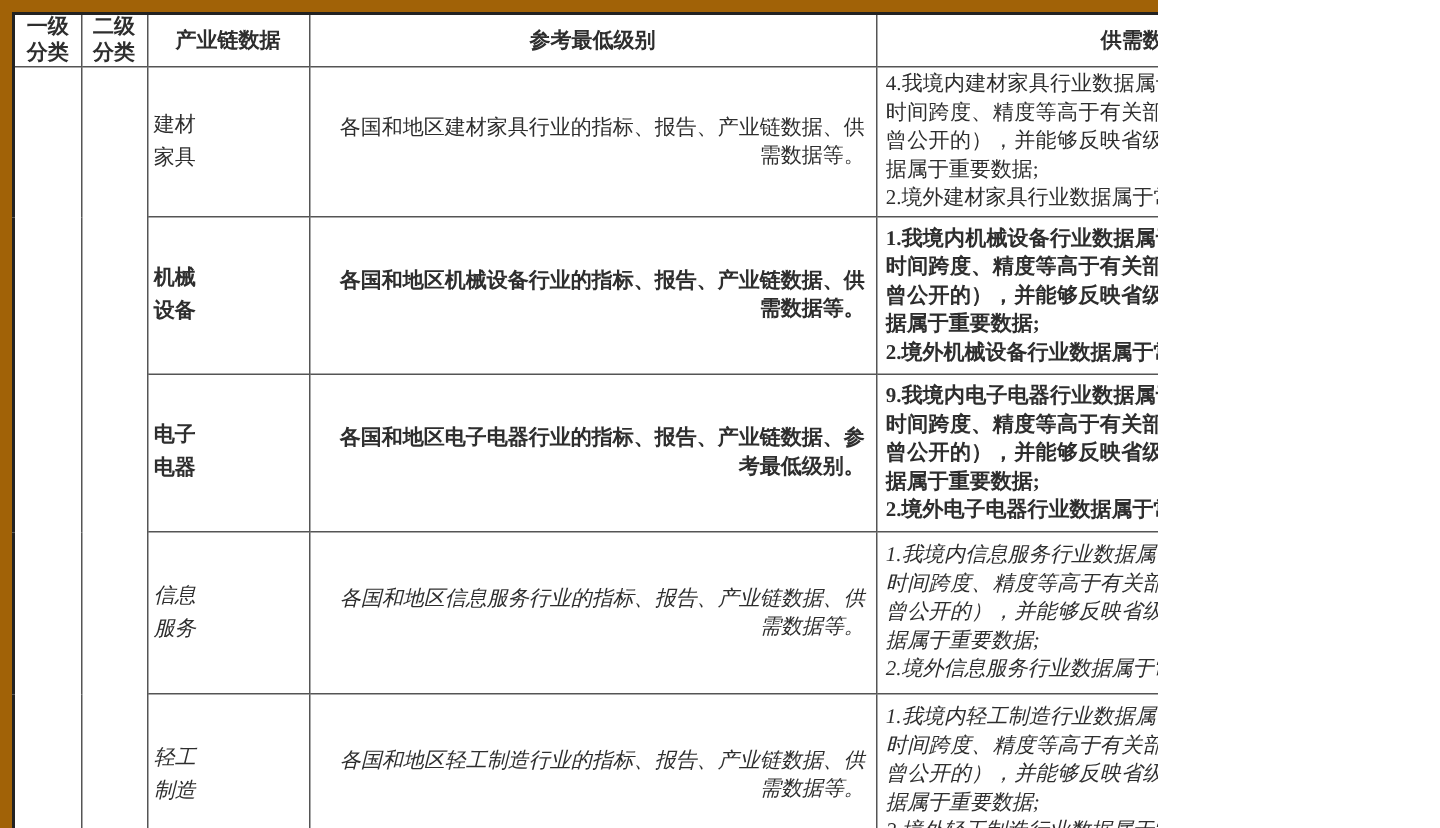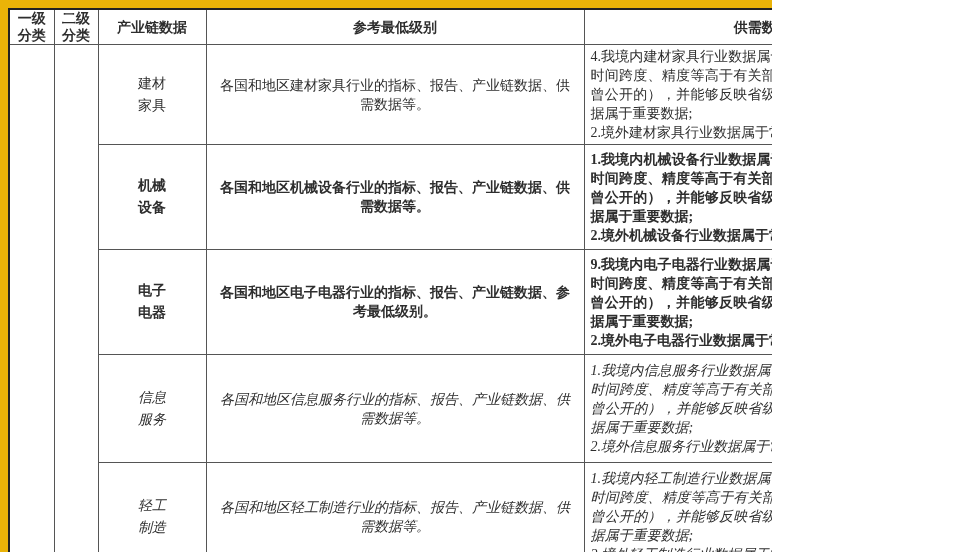--- a/index.html
+++ b/index.html
@@ -6,21 +6,21 @@
     margin: 0;
     padding: 0;
     background: #ffffff;
     font-family: "Liberation Serif", "DejaVu Serif", serif;
     color: #2e2e2e;
   }
   .page {
     position: relative;
     width: 772px;
     height: 552px;
-    background: #eab308;
+    background: #a16207;
     overflow: hidden;
   }
   table.cls-table {
     position: absolute;
     left: 8px;
     top: 8px;
     width: 945px;
     border-collapse: collapse;
     table-layout: fixed;
     border: 2px solid #222222;
@@ -38,28 +38,28 @@
     vertical-align: middle;
     line-height: 17px;
     white-space: pre-line;
     padding: 0 2px;
     height: 34px;
   }
   td.cell-l1, td.cell-l2 {
     background: #ffffff;
   }
   td.cell-l3 {
-    text-align: center;
+    text-align: left;
     vertical-align: middle;
     white-space: pre-line;
     line-height: 22px;
     padding: 0 4px;
   }
   td.cell-desc {
-    text-align: center;
+    text-align: right;
     vertical-align: middle;
     line-height: 19px;
     padding: 0 7px;
   }
   td.cell-min {
     text-align: justify;
     vertical-align: middle;
     white-space: pre-line;
     line-height: 19px;
     padding: 2px 6px 2px 6px;

